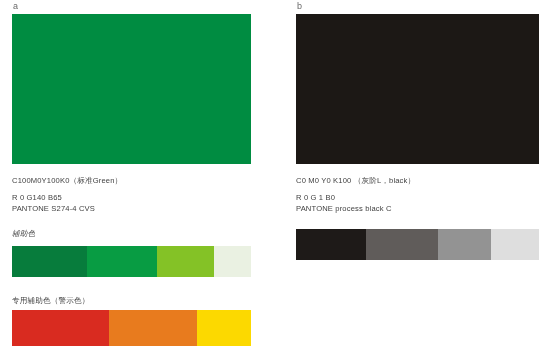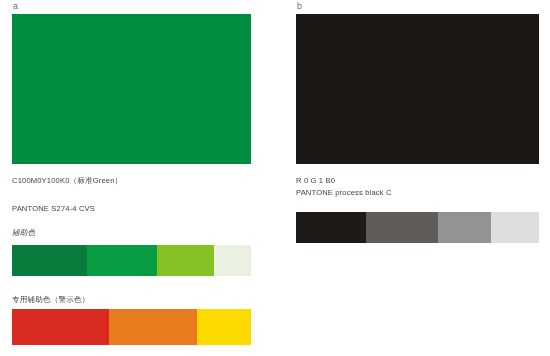--- a/index.html
+++ b/index.html
@@ -44,21 +44,21 @@
     width: 243px;
   }
 
   .spec-block {
     margin-top: 11px;
     font-size: 7.6px;
     line-height: 11.5px;
     color: #3f3f3f;
     letter-spacing: 0.15px;
   }
-  .spec-line-cmyk { margin-bottom: 16px; }
+  .spec-line-cmyk { margin-bottom: 5px; }
   .spec-line-rgb { }
   .spec-line-pantone { }
 
   .section-label {
     font-size: 7.6px;
     color: #3f3f3f;
     letter-spacing: 0.15px;
   }
 
   .aux-section { margin-top: 14px; font-style: italic; }
@@ -88,20 +88,21 @@
 <div class="sheet">
 
   <div class="panel panel-a">
 
     <div class="panel-letter">a</div>
 
     <div class="main-swatch" id="main-a" style="background: rgb(0, 140, 65);"></div>
 
     <div class="spec-block">
       <div class="spec-line-cmyk">C100M0Y100K0（标准Green）</div>
+      <div class="spec-line-rgb">R 0  G140  B65</div>
       <div class="spec-line-pantone">PANTONE S274-4 CVS</div>
     </div>
 
     <div class="aux-section">
       <div class="section-label aux-label">辅助色</div>
       <div class="swatch-row" id="aux-row-a">
           <div class="sw" style="background: rgb(7, 124, 60); width: 75px;"></div>
           <div class="sw" style="background: rgb(8, 156, 67); width: 70px;"></div>
           <div class="sw" style="background: rgb(132, 194, 38); width: 57px;"></div>
           <div class="sw" style="background: rgb(234, 241, 226); width: 37px;"></div>
@@ -119,20 +120,21 @@
 
   </div>
 
   <div class="panel panel-b">
 
     <div class="panel-letter">b</div>
 
     <div class="main-swatch" id="main-b" style="background: rgb(28, 24, 21);"></div>
 
     <div class="spec-block">
+      <div class="spec-line-cmyk">C0 M0 Y0 K100 （灰阶L，black）</div>
       <div class="spec-line-rgb">R 0  G 1  B0</div>
       <div class="spec-line-pantone">PANTONE process black C</div>
     </div>
 
     <div class="aux-section">
       <div class="section-label aux-label"></div>
       <div class="swatch-row" id="aux-row-b">
           <div class="sw" style="background: rgb(30, 26, 24); width: 70px;"></div>
           <div class="sw" style="background: rgb(96, 92, 90); width: 72px;"></div>
           <div class="sw" style="background: rgb(147, 147, 147); width: 53px;"></div>

